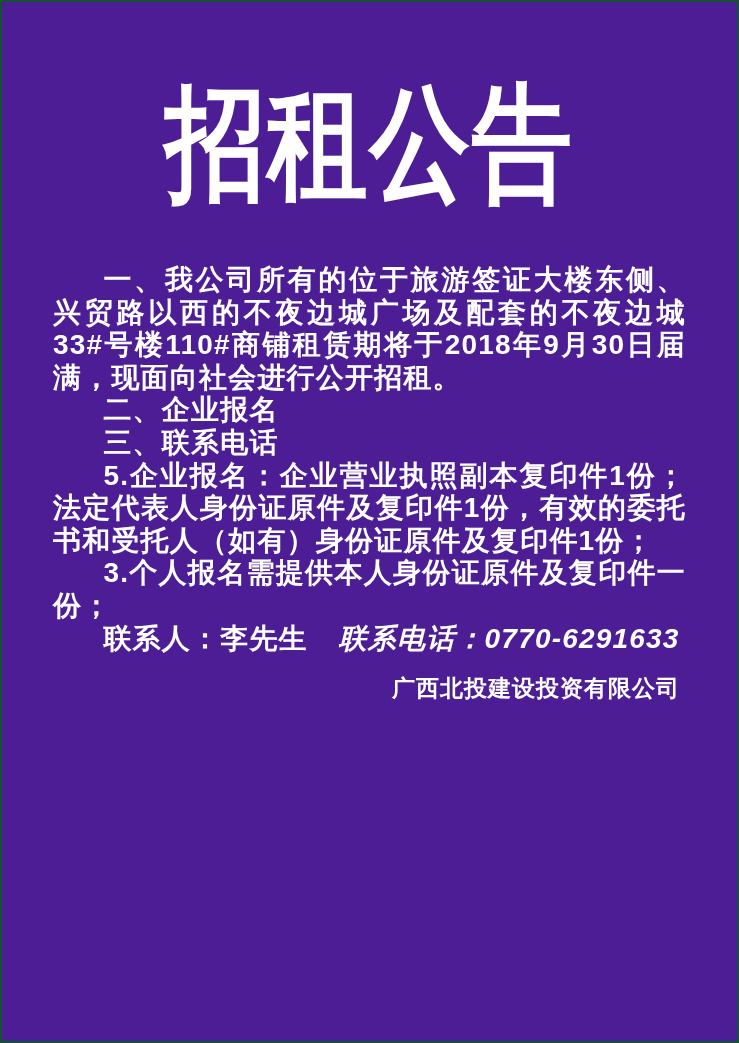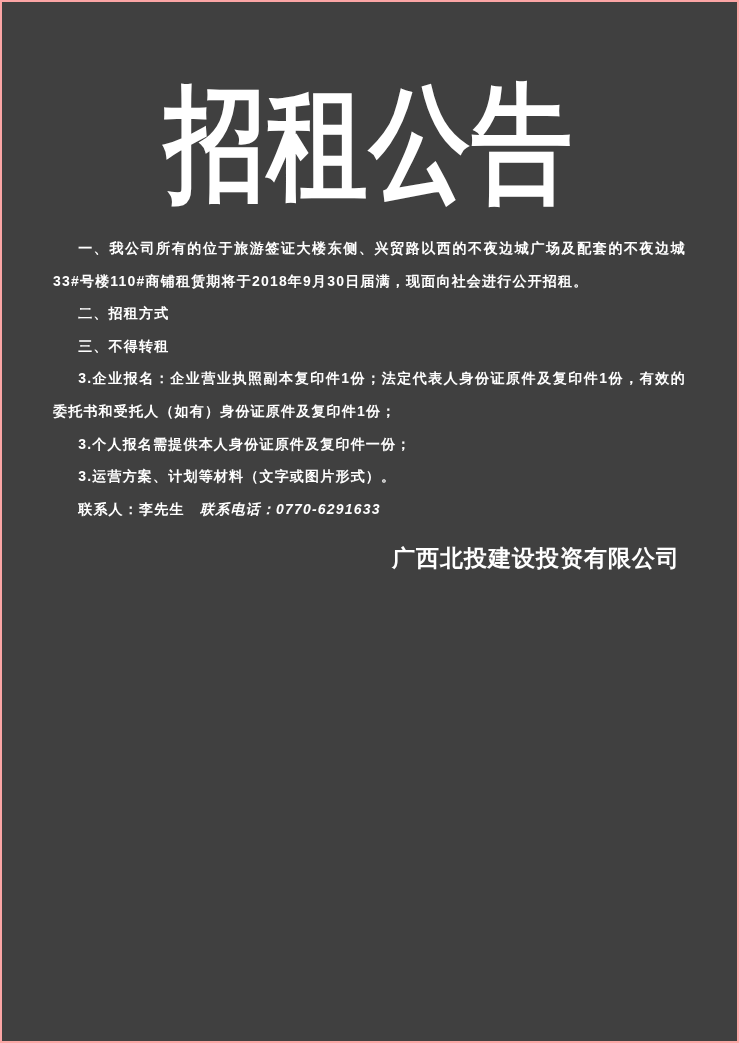--- a/index.html
+++ b/index.html
@@ -5,43 +5,43 @@
   html, body {
     margin: 0;
     padding: 0;
     background: #ffffff;
   }
   .page {
     position: relative;
     width: 739px;
     height: 1043px;
     box-sizing: border-box;
-    background: #404040;
-    border: 2px solid #fca5a5;
+    background: #4c1d95;
+    border: 2px solid #14532d;
     overflow: hidden;
     color: #ffffff;
   }
   .poster-title {
     margin-top: 78px;
     text-align: center;
     font-family: "DejaVu Serif", "Liberation Serif", serif;
     font-weight: bold;
     font-size: 108px;
     line-height: 1;
     letter-spacing: 2px;
     white-space: nowrap;
     transform: scale(0.93, 1.16);
     transform-origin: 50% 0;
   }
   .content {
-    margin-top: 44px;
+    margin-top: 76px;
     padding: 0 51px;
     font-family: "Liberation Sans", "DejaVu Sans", sans-serif;
     font-weight: bold;
-    font-size: 14px;
+    font-size: 28px;
     line-height: 32.6px;
     letter-spacing: 1.2px;
     text-align: justify;
   }
   .content p {
     margin: 0;
     text-indent: 1.8em;
   }
   .contact-line {
     text-indent: 2.5em;
@@ -69,25 +69,24 @@
 </style>
 </head>
 <body>
 
 <div class="page">
 
   <div class="poster-title">招租公告</div>
 
   <div class="content">
     <p>一、我公司所有的位于旅游签证大楼东侧、兴贸路以西的不夜边城广场及配套的不夜边城33#号楼110#商铺租赁期将于2018年9月30日届满，现面向社会进行公开招租。</p>
-    <p>二、招租方式</p>
-    <p>三、不得转租</p>
-    <p>3.企业报名：企业营业执照副本复印件1份；法定代表人身份证原件及复印件1份，有效的委托书和受托人（如有）身份证原件及复印件1份；</p>
+    <p>二、企业报名</p>
+    <p>三、联系电话</p>
+    <p>5.企业报名：企业营业执照副本复印件1份；法定代表人身份证原件及复印件1份，有效的委托书和受托人（如有）身份证原件及复印件1份；</p>
     <p>3.个人报名需提供本人身份证原件及复印件一份；</p>
-    <p>3.运营方案、计划等材料（文字或图片形式）。</p>
     <p class="contact-line">
       <span class="contact-person">联系人：李先生</span><span class="contact-phone">联系电话：0770-6291633</span>
     </p>
   </div>
 
   <div class="signature-block">
     <div class="signature-inner">
       <div class="company-name">广西北投建设投资有限公司</div>
 
     </div>

